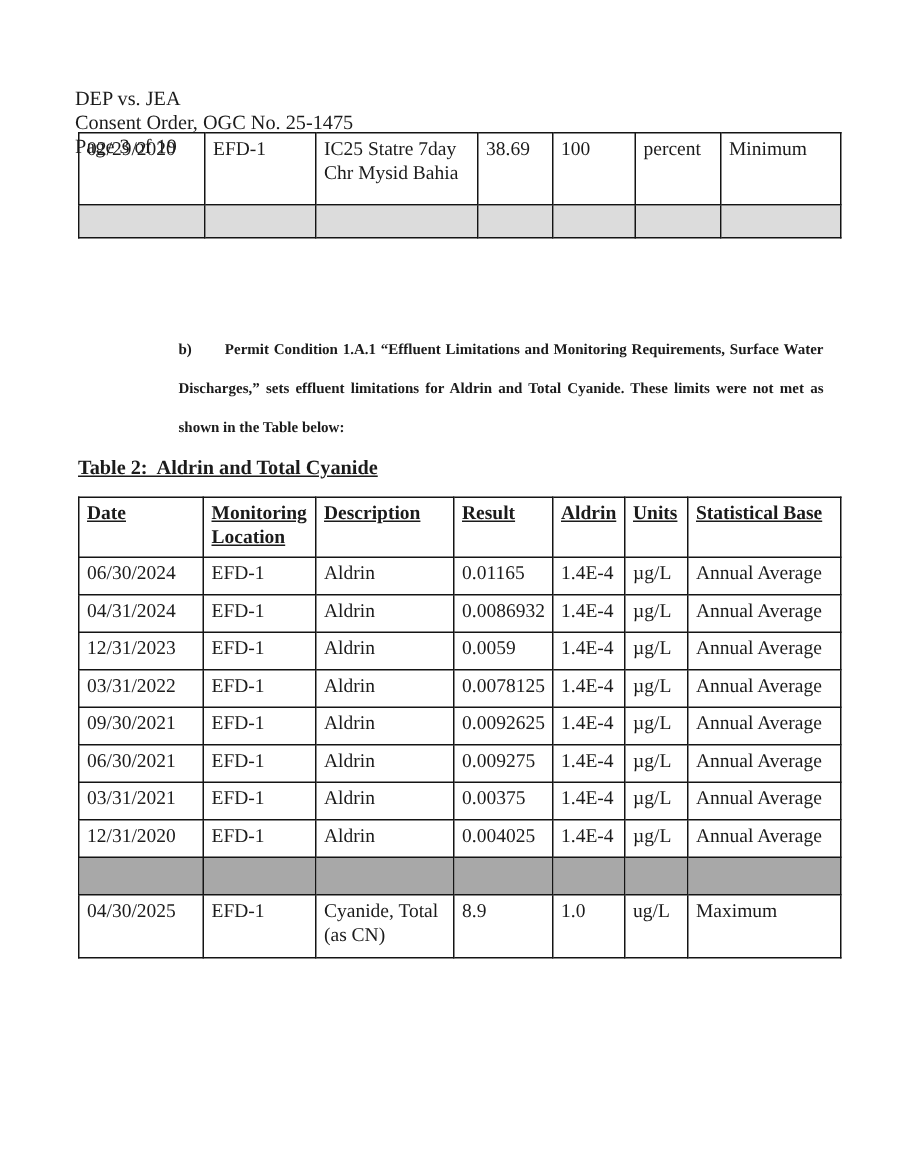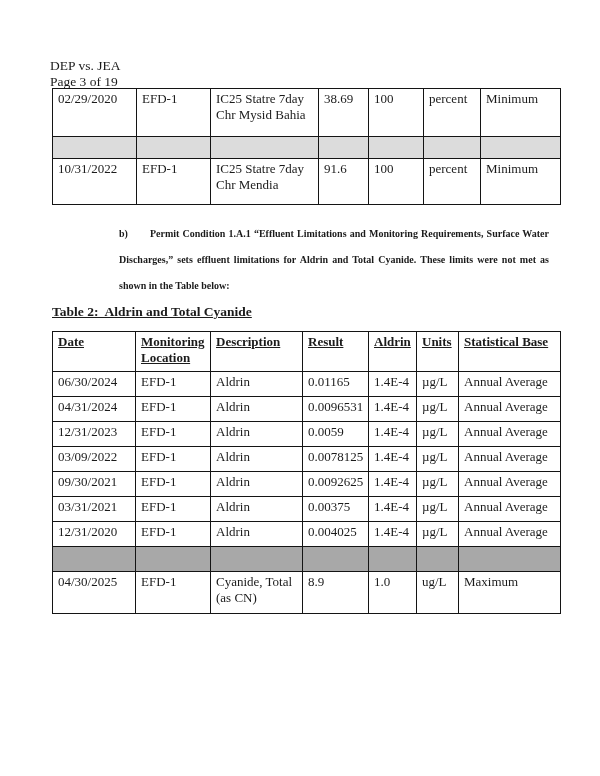--- a/index.html
+++ b/index.html
@@ -44,20 +44,21 @@
     position:absolute;left:52px;top:304px;width:508px;text-align:left;
     font-size:13.5px;font-weight:bold;
   }
   .t2-title span{text-decoration:underline;white-space:pre;}
 </style>
 </head>
 <body>
 
 <div class="page-header">
   <div>DEP vs. JEA</div>
+  <div>Consent Order, OGC No. 25-1475</div>
   <div>Page 3 of 19</div>
 </div>
 
 <table id="table1" class="doc-table">
   <colgroup>
     <col style="width:84px">
       <col style="width:74px">
       <col style="width:108px">
     <col style="width:50px">
       <col style="width:55px">
@@ -79,29 +80,20 @@
       <tr class="sep-light">
         <td></td>
         <td></td>
         <td></td>
         <td></td>
         <td></td>
         <td></td>
         <td></td>
       </tr>
 
-      <tr class="r-tall2">
-        <td>10/31/2022</td>
-        <td>EFD-1</td>
-        <td>IC25 Statre 7day Chr Mendia</td>
-        <td>91.6</td>
-        <td>100</td>
-        <td>percent</td>
-        <td>Minimum</td>
-      </tr>
     </tbody>
 </table>
 
 <div class="para">
   <span class="para-label">b)</span><span>Permit Condition 1.A.1 “Effluent Limitations and Monitoring Requirements, Surface Water Discharges,” sets effluent limitations for Aldrin and Total Cyanide. These limits were not met as shown in the Table below:</span>
 </div>
 
 <div class="t2-title">
   <span>Table 2:  Aldrin and Total Cyanide</span>
 </div>
@@ -136,58 +128,67 @@
         <td>0.01165</td>
         <td>1.4E-4</td>
         <td>µg/L</td>
         <td>Annual Average</td>
       </tr>
 
       <tr>
         <td>04/31/2024</td>
         <td>EFD-1</td>
         <td>Aldrin</td>
-        <td>0.0096531</td>
+        <td>0.0086932</td>
         <td>1.4E-4</td>
         <td>µg/L</td>
         <td>Annual Average</td>
       </tr>
 
       <tr>
         <td>12/31/2023</td>
         <td>EFD-1</td>
         <td>Aldrin</td>
         <td>0.0059</td>
         <td>1.4E-4</td>
         <td>µg/L</td>
         <td>Annual Average</td>
       </tr>
 
 
       <tr>
-        <td>03/09/2022</td>
+        <td>03/31/2022</td>
         <td>EFD-1</td>
         <td>Aldrin</td>
         <td>0.0078125</td>
         <td>1.4E-4</td>
         <td>µg/L</td>
         <td>Annual Average</td>
       </tr>
 
 
       <tr>
         <td>09/30/2021</td>
         <td>EFD-1</td>
         <td>Aldrin</td>
         <td>0.0092625</td>
         <td>1.4E-4</td>
         <td>µg/L</td>
         <td>Annual Average</td>
       </tr>
 
+      <tr>
+        <td>06/30/2021</td>
+        <td>EFD-1</td>
+        <td>Aldrin</td>
+        <td>0.009275</td>
+        <td>1.4E-4</td>
+        <td>µg/L</td>
+        <td>Annual Average</td>
+      </tr>
 
       <tr>
         <td>03/31/2021</td>
         <td>EFD-1</td>
         <td>Aldrin</td>
         <td>0.00375</td>
         <td>1.4E-4</td>
         <td>µg/L</td>
         <td>Annual Average</td>
       </tr>

